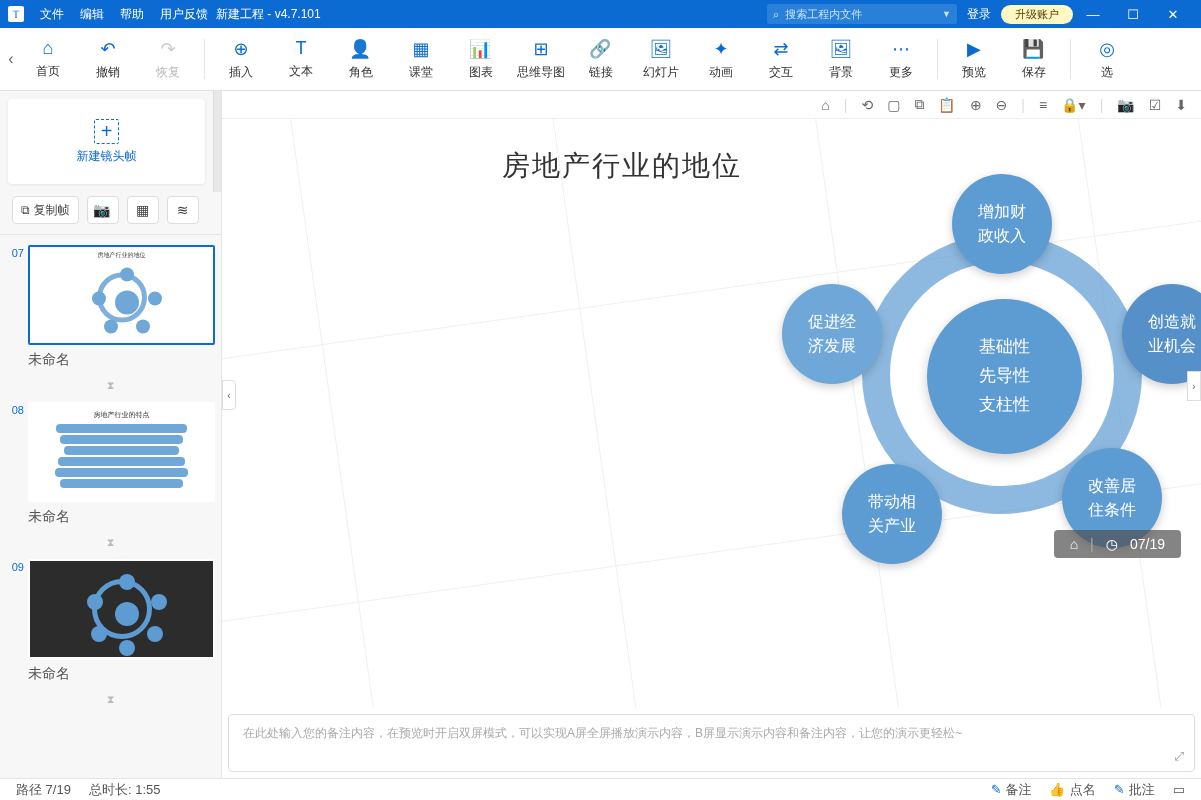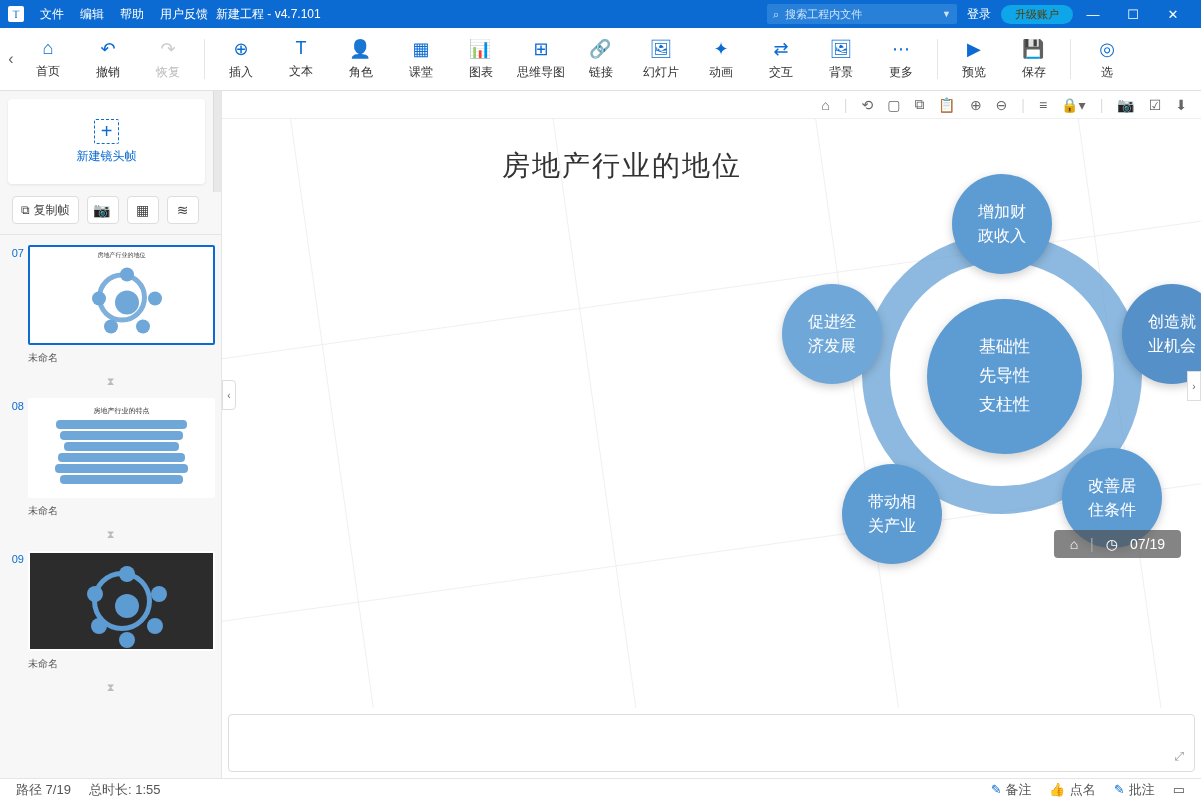--- a/index.html
+++ b/index.html
@@ -5,21 +5,21 @@
 * { margin: 0; padding: 0; box-sizing: border-box; font-family: "Microsoft YaHei", sans-serif; }
 body { background: #f0f0f0; overflow: hidden; width: 1201px; height: 800px; }
 
 .titlebar { height: 28px; background: #0b6bd3; display: flex; align-items: center; color: #fff; font-size: 12px; padding: 0 8px; }
 .titlebar .logo { width: 16px; height: 16px; background: #fff; border-radius: 2px; margin-right: 8px; display: flex; align-items: center; justify-content: center; color: #0b6bd3; font-size: 10px; }
 .titlebar .menu-item { padding: 0 8px; cursor: pointer; }
 .titlebar .center { flex: 1; text-align: left; }
 .titlebar .search { width: 190px; height: 20px; background: #2980d9; border-radius: 2px; display: flex; align-items: center; padding: 0 6px; color: #cde4f9; font-size: 11px; }
 .titlebar .search .caret { margin-left: auto; font-size: 9px; }
 .titlebar .login { padding: 0 10px; cursor: pointer; }
-.titlebar .upgrade { background: #0ea5e9; color: #5a3b00; padding: 2px 14px; border-radius: 10px; font-size: 11px; cursor: pointer; }
+.titlebar .upgrade { background: #fef9c3; color: #5a3b00; padding: 2px 14px; border-radius: 10px; font-size: 11px; cursor: pointer; }
 .titlebar .winbtn { width: 40px; text-align: center; cursor: pointer; font-size: 13px; }
 
 .toolbar { height: 63px; background: #fff; border-bottom: 1px solid #e2e2e2; display: flex; align-items: center; padding: 0 4px; position: relative; }
 .toolbar .col-btn { width: 14px; height: 100%; display: flex; align-items: center; justify-content: center; color: #666; cursor: pointer; }
 .toolbar .group { display: flex; }
 .toolbar .tbtn { width: 60px; display: flex; flex-direction: column; align-items: center; justify-content: center; font-size: 12px; color: #333; cursor: pointer; gap: 4px; }
 .toolbar .tbtn.disabled { color: #bbb; }
 .toolbar .ticon { font-size: 18px; color: #0b6bd3; }
 .toolbar .tbtn.disabled .ticon { color: #ccc; }
 .toolbar .divider { width: 1px; height: 40px; background: #e5e5e5; margin: 0 6px; }
@@ -31,21 +31,21 @@
 .newframe .plus { font-size: 20px; border: 1px dashed #0b6bd3; padding: 0 6px; border-radius: 2px; }
 .siderow { display: flex; gap: 8px; padding: 4px 12px 10px; border-bottom: 1px solid #e5e5e5; }
 .sbtn { height: 28px; background: #fff; border: 1px solid #ddd; border-radius: 4px; display: flex; align-items: center; justify-content: center; font-size: 12px; color: #444; padding: 0 8px; cursor: pointer; }
 .sbtn.iconly { width: 32px; font-size: 14px; }
 .slides-list { flex: 1; overflow-y: auto; padding: 10px 6px; }
 .slide-item { display: flex; align-items: flex-start; gap: 4px; margin-bottom: 6px; }
 .slide-num { color: #0b6bd3; font-size: 11px; width: 18px; text-align: right; padding-top: 2px; }
 .thumb-wrap { flex: 1; }
 .thumb { background: #fff; border: 2px solid transparent; border-radius: 2px; height: 100px; margin-bottom: 4px; position: relative; overflow: hidden; }
 .thumb.selected { border-color: #0b6bd3; }
-.thumb-title { font-size: 10px; color: #555; padding: 2px 0 4px; }
+.thumb-title { font-size: 14px; color: #555; padding: 2px 0 4px; }
 .timer-icon { text-align: center; color: #bbb; font-size: 11px; margin-bottom: 10px; }
 
 .scroll-thin { width: 8px; background: #e8e8e8; border-left: 1px solid #ddd; }
 
 .canvas-area { flex: 1; display: flex; flex-direction: column; background: #fff; position: relative; }
 .canvas-tools { height: 28px; border-bottom: 1px solid #eee; display: flex; align-items: center; justify-content: flex-end; gap: 14px; padding: 0 14px; color: #666; font-size: 14px; }
 .ctool { cursor: pointer; }
 
 .canvas { flex: 1; background: #fff; position: relative; overflow: hidden; }
 .grid-bg { position: absolute; inset: 0; opacity: 0.15;
@@ -347,20 +347,21 @@
         </div>
       </div>
       <div class="page-ind">
         <span>⌂</span>
         <span style="color:#aaa;">|</span>
         <span>◷</span>
         <span>07/19</span>
       </div>
     </div>
     <div class="notes">
+      <span>在此处输入您的备注内容，在预览时开启双屏模式，可以实现A屏全屏播放演示内容，B屏显示演示内容和备注内容，让您的演示更轻松~</span>
       <span class="expand">⤢</span>
     </div>
     <div class="collapse-right">›</div>
   </div>
 </div>
 
 <div class="statusbar">
   <div>路径 7/19</div>
   <div>总时长:  1:55</div>
   <div class="spacer"></div>

